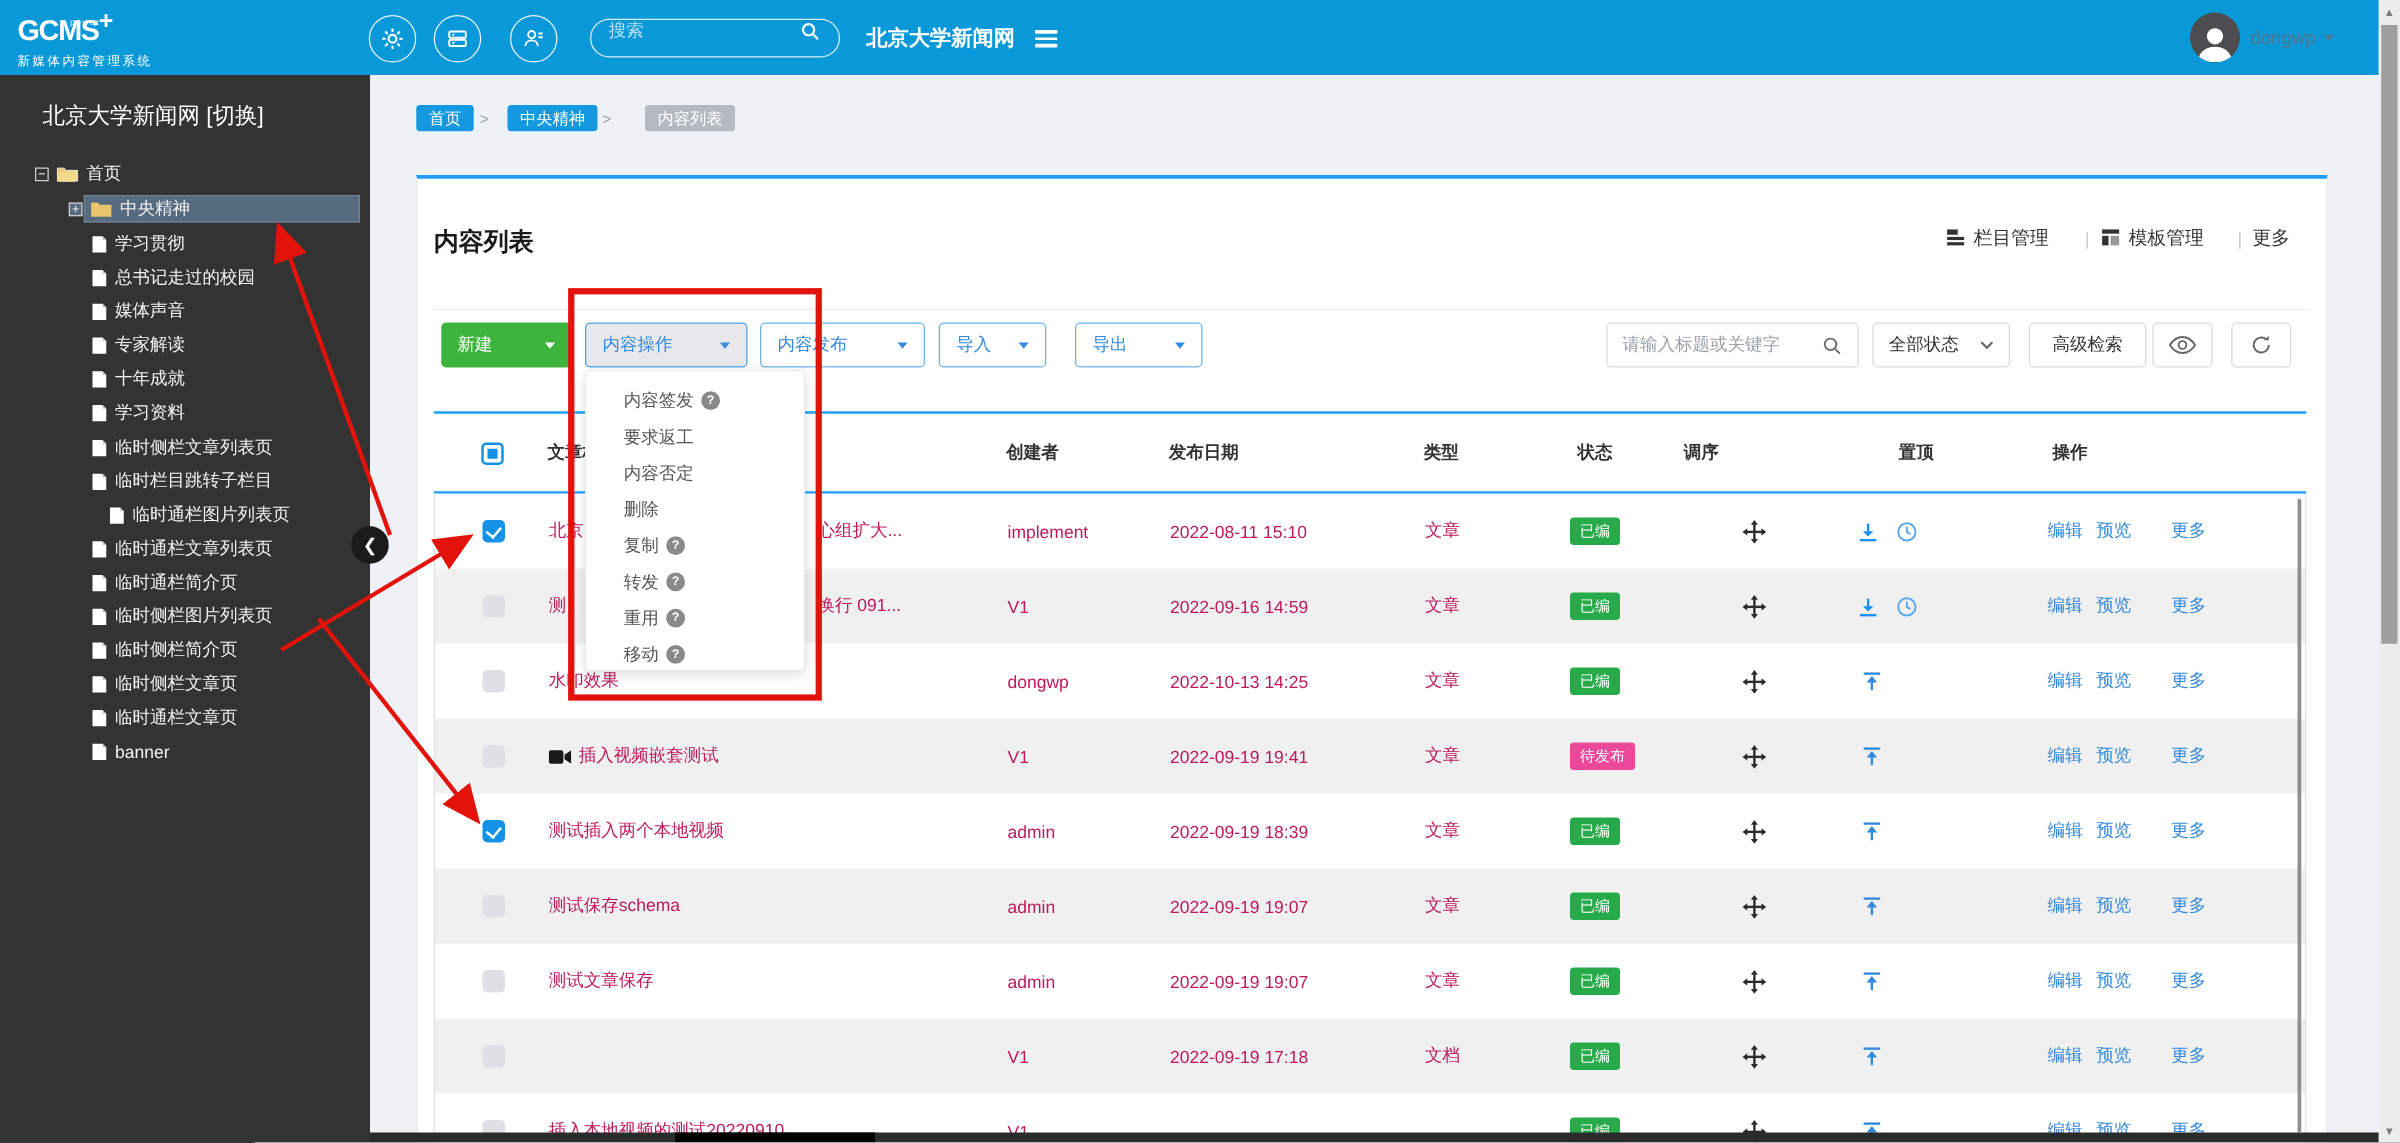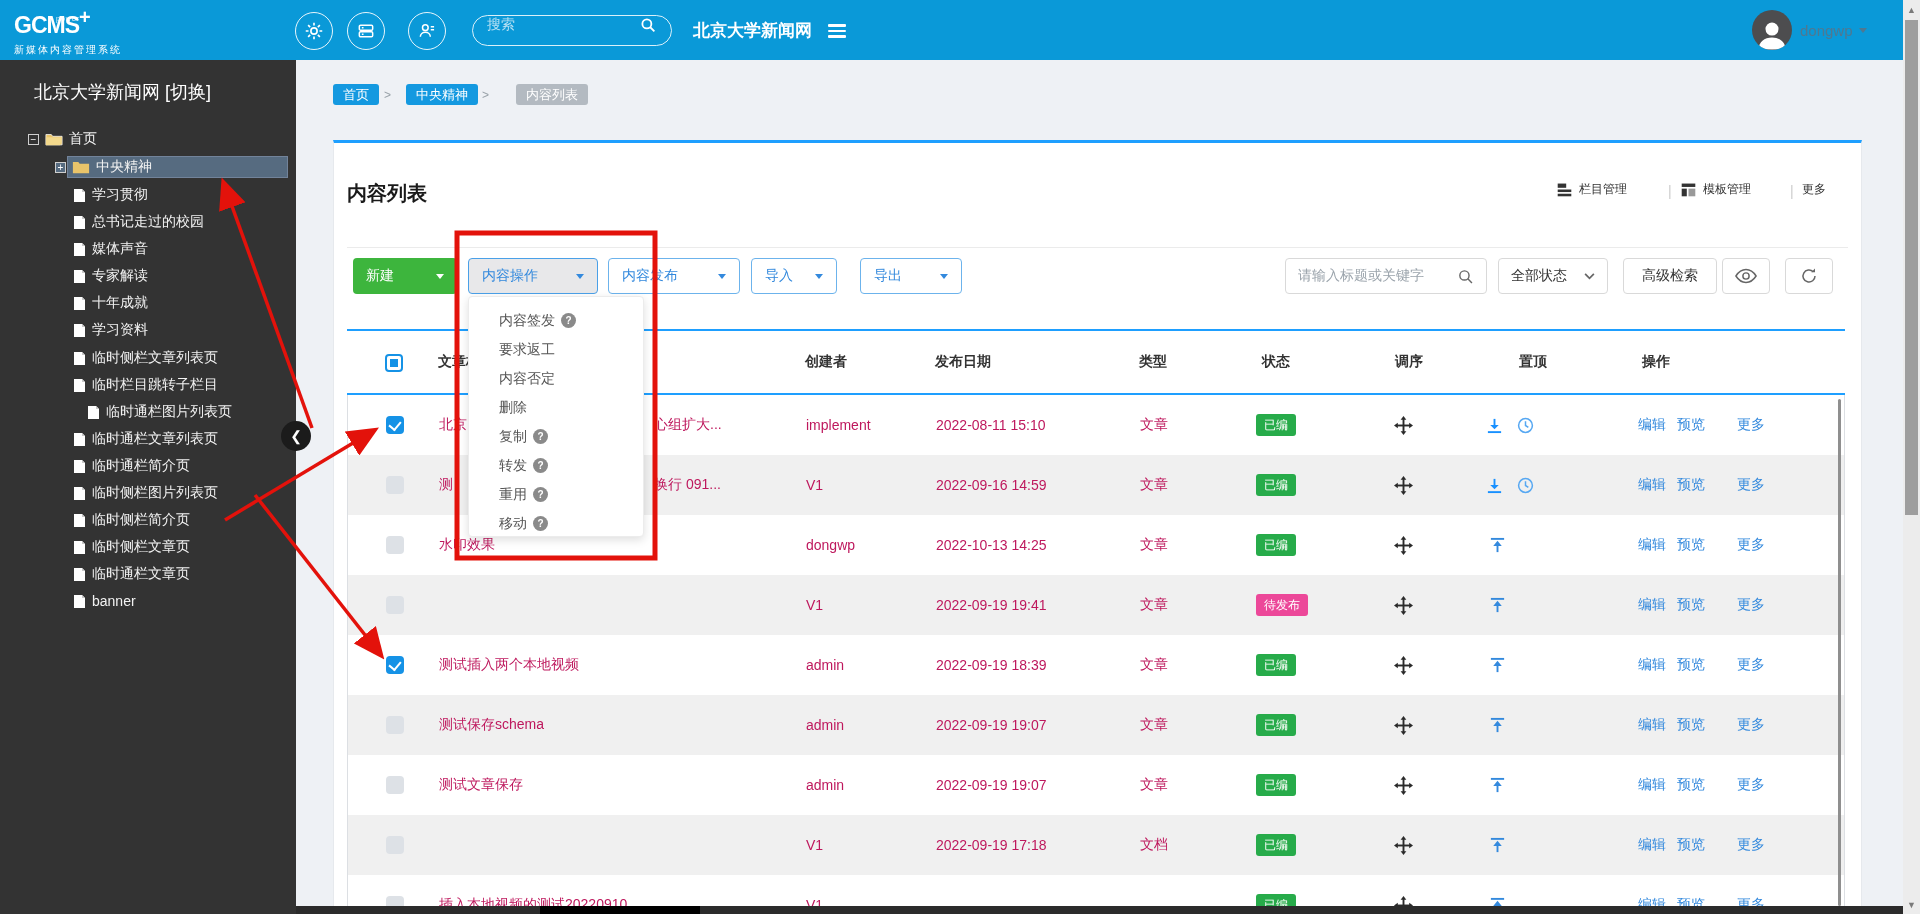--- a/index.html
+++ b/index.html
@@ -34,21 +34,21 @@
 
   
   .chip{position:absolute;top:84px;height:21px;border-radius:3px;color:#fff;font-size:13px;display:flex;align-items:center;padding:0 10px;}
   .chip.blue{background:#1499e0;}
   .chip.gray{background:#b3bac1;}
   .bc-sep{position:absolute;top:84px;height:21px;color:#98a1a8;font-size:12px;display:flex;align-items:center;}
 
   
   #card{position:absolute;left:333px;top:140px;width:1529px;height:774px;background:#fff;border:1px solid #e6e9ed;border-top:3px solid #1e9fff;}
   #page-title{position:absolute;left:347px;top:180px;font-size:20px;font-weight:bold;color:#1a1a1a;}
-  .hlink{position:absolute;top:181px;display:flex;align-items:flex-end;gap:6px;color:#333;font-size:12px;}
+  .hlink{position:absolute;top:181px;display:flex;align-items:flex-start;gap:6px;color:#333;font-size:15px;}
   .hsep{position:absolute;top:183px;color:#ccc;font-size:14px;}
   #title-divider{position:absolute;left:347px;top:247px;width:1501px;height:1px;background:#ebebeb;}
 
   
   .btn{position:absolute;top:258px;height:36px;border-radius:4px;font-size:14px;display:flex;align-items:center;justify-content:space-between;padding:0 13px;cursor:pointer;}
   .btn .caret-dn{margin-left:14px;}
   #btn-new{left:353px;width:104px;background:#3db53d;color:#fff;}
   #btn-ops{left:468px;width:130px;background:#e8e8ea;border:1px solid #4aa0e8;color:#3389dd;}
   .btn.outline{background:#fff;border:1px solid #6cb3ec;color:#3389dd;}
   #btn-pub{left:608px;width:132px;}
@@ -434,21 +434,21 @@
       </svg>
   </div>
 
   <div id="thead">
     <span class="cb indet" style="top:23px;"></span>
     <span class="hcell" style="left:91px;">文章标题</span>
     <span class="hcell" style="left:458px;">创建者</span>
     <span class="hcell" style="left:588px;">发布日期</span>
     <span class="hcell" style="left:792px;">类型</span>
     <span class="hcell" style="left:915px;">状态</span>
-    <span class="hcell" style="left:1048px;">调序</span>
+    <span class="hcell" style="left:1000px;">调序</span>
     <span class="hcell" style="left:1172px;">置顶</span>
     <span class="hcell" style="left:1295px;">操作</span>
   </div>
 
   <div id="tbody">
 
     <div class="trow" style="top:0;">
       <span class="cb checked"></span>
       <div class="cell c-title">
           <span>北京</span>
@@ -556,20 +556,29 @@
             </g>
           </svg>
       </span>
       <span class="lnk l1">编辑</span>
       <span class="lnk l2">预览</span>
       <span class="lnk l3">更多</span>
     </div>
 
     <div class="trow alt" style="top:180px;">
       <span class="cb"></span>
+      <div class="cell c-title">
+        <svg width="18" height="13" viewBox="0 0 20 14" style="margin-right:6px;">
+            <g fill="#1a1a1a">
+              <rect x="0" y="1" width="13" height="12" rx="2"></rect>
+              <path d="M14 5l6-4v12l-6-4z"></path>
+            </g>
+          </svg>
+        <span>插入视频嵌套测试</span>
+      </div>
       <span class="cell c-creator">V1</span>
       <span class="cell c-date">2022-09-19 19:41</span>
       <span class="cell c-type">文章</span>
       <span class="badge" style="background-color: #ec4899;">待发布</span>
       <span class="move-ic"><svg width="19" height="19" viewBox="0 0 20 20">
             <g fill="#2b2b2b">
               <path d="M10 0l3 4H7z"></path>
               <path d="M10 20l-3-4h6z"></path>
               <path d="M0 10l4-3v6z"></path>
               <path d="M20 10l-4 3V7z"></path>

